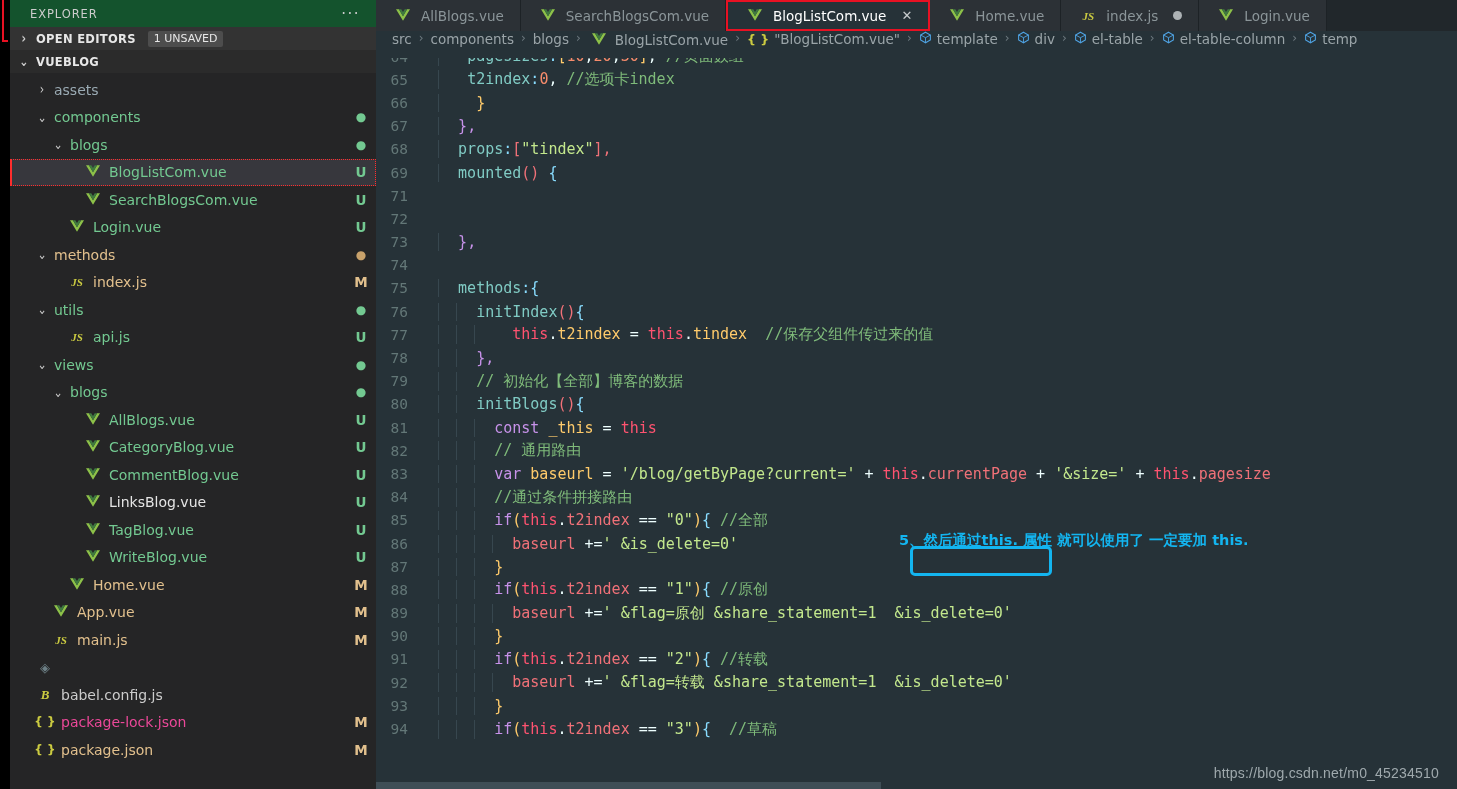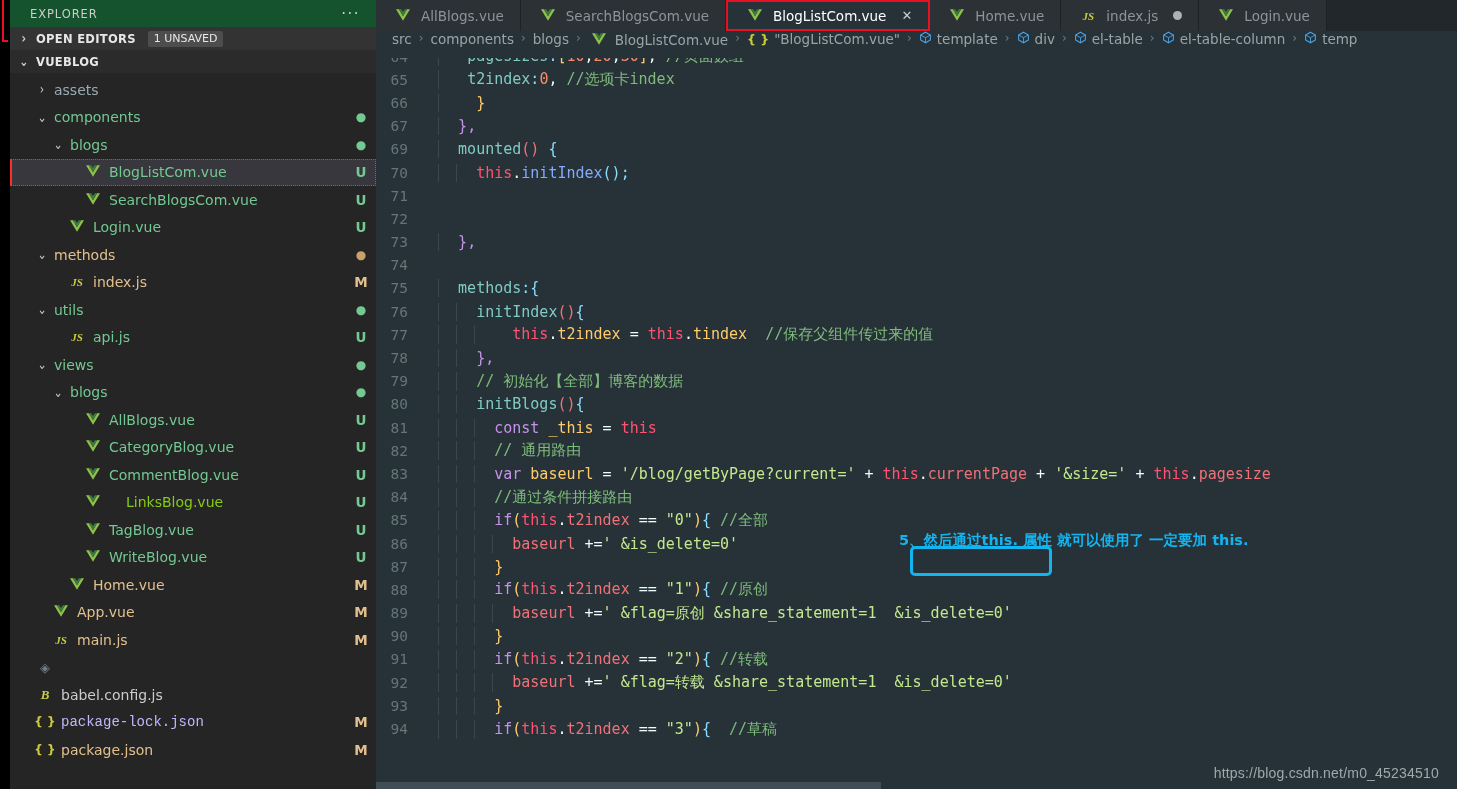--- a/index.html
+++ b/index.html
@@ -288,21 +288,21 @@
           <span class="label" style="color: rgb(115, 201, 145); padding-left: 5px;">CommentBlog.vue</span>
           <span class="mark" style="color: rgb(115, 201, 145);">U</span>
         </div>
         <div class="row">
           <span style="display: inline-block; width: 56px;"></span>
           <span class="twisty"></span>
           <span class="ficon vue-ico"><svg width="14" height="12" viewBox="0 0 24 20">
               <path d="M0 0h5l7 12L19 0h5L12 20z" fill="#8dc149"></path>
               <path d="M5 0h4l3 5 3-5h4L12 12z" fill="#3f7a3f"></path>
             </svg></span>
-          <span class="label" style="color: #84cc16; padding-left: 5px; margin-left: 17px;">LinksBlog.vue</span>
+          <span class="label" style="color: #e5e5e5; padding-left: 5px;">LinksBlog.vue</span>
           <span class="mark" style="color: rgb(115, 201, 145);">U</span>
         </div>
         <div class="row">
           <span style="display: inline-block; width: 56px;"></span>
           <span class="twisty"></span>
           <span class="ficon vue-ico"><svg width="14" height="12" viewBox="0 0 24 20">
               <path d="M0 0h5l7 12L19 0h5L12 20z" fill="#8dc149"></path>
               <path d="M5 0h4l3 5 3-5h4L12 12z" fill="#3f7a3f"></path>
             </svg></span>
           <span class="label" style="color: rgb(115, 201, 145); padding-left: 5px;">TagBlog.vue</span>
@@ -355,21 +355,21 @@
           <span style="display: inline-block; width: 8px;"></span>
           <span class="twisty"></span>
           <span class="ficon babel-ico">B</span>
           <span class="label" style="color: rgb(204, 204, 204); padding-left: 5px;">babel.config.js</span>
           <span class="mark" style="color: rgb(204, 204, 204);"></span>
         </div>
         <div class="row">
           <span style="display: inline-block; width: 8px;"></span>
           <span class="twisty"></span>
           <span class="ficon json-ico">{ }</span>
-          <span class="label" style="color: #c4b5fd; padding-left: 5px; font-family: Liberation Mono, monospace;">package-lock.json</span>
+          <span class="label" style="color: #ec4899; padding-left: 5px;">package-lock.json</span>
           <span class="mark" style="color: rgb(226, 192, 141);">M</span>
         </div>
         <div class="row">
           <span style="display: inline-block; width: 8px;"></span>
           <span class="twisty"></span>
           <span class="ficon json-ico">{ }</span>
           <span class="label" style="color: rgb(226, 192, 141); padding-left: 5px;">package.json</span>
           <span class="mark" style="color: rgb(226, 192, 141);">M</span>
         </div>
       </div>
@@ -485,22 +485,22 @@
           <span>temp</span>
         </span>
       </div>
 
     <div class="code-area">
       <div class="code-scroll" id="code-scroll">
           <div class="cline"><span class="lnum">64</span><span class="ctext"><span class="guide" style="left: 7px;"></span><span class="t-def">    </span><span class="t-prop">pagesizes</span><span class="t-punc">:</span><span class="t-brace">[</span><span class="t-num">10</span><span class="t-def">,</span><span class="t-num">20</span><span class="t-def">,</span><span class="t-num">30</span><span class="t-brace">]</span><span class="t-def">, </span><span class="t-cmtg">//页面数组</span></span></div>
           <div class="cline"><span class="lnum">65</span><span class="ctext"><span class="guide" style="left: 7px;"></span><span class="t-def">    </span><span class="t-prop">t2index</span><span class="t-punc">:</span><span class="t-num">0</span><span class="t-def">, </span><span class="t-cmtg">//选项卡index</span></span></div>
           <div class="cline"><span class="lnum">66</span><span class="ctext"><span class="guide" style="left: 7px;"></span><span class="t-def">     </span><span class="t-brace">}</span></span></div>
           <div class="cline"><span class="lnum">67</span><span class="ctext"><span class="guide" style="left: 7px;"></span><span class="t-def">   </span><span class="t-key">}</span><span class="t-key">,</span></span></div>
+          <div class="cline"><span class="lnum">68</span><span class="ctext"><span class="guide" style="left: 7px;"></span><span class="t-def">   </span><span class="t-prop">props</span><span class="t-punc">:</span><span class="t-pink">[</span><span class="t-str">"tindex"</span><span class="t-pink">]</span><span class="t-pink">,</span></span></div>
           <div class="cline"><span class="lnum">69</span><span class="ctext"><span class="guide" style="left: 7px;"></span><span class="t-def">   </span><span class="t-prop">mounted</span><span class="t-pink">()</span><span class="t-def"> </span><span class="t-punc">{</span></span></div>
-          <div class="cline"><span class="lnum">70</span><span class="ctext"><span class="guide" style="left: 7px;"></span><span class="guide" style="left: 25px;"></span><span class="t-def">     </span><span class="t-this">this</span><span class="t-def">.</span><span class="t-fn">initIndex</span><span class="t-punc">();</span></span></div>
           <div class="cline"><span class="lnum">71</span></div>
           <div class="cline"><span class="lnum">72</span><span class="ctext"><span class="guide" style="left: 7px;"></span><span class="guide" style="left: 25px;"></span></span></div>
           <div class="cline"><span class="lnum">73</span><span class="ctext"><span class="guide" style="left: 7px;"></span><span class="t-def">   </span><span class="t-key">}</span><span class="t-key">,</span></span></div>
           <div class="cline"><span class="lnum">74</span><span class="ctext"></span></div>
           <div class="cline"><span class="lnum">75</span><span class="ctext"><span class="guide" style="left: 7px;"></span><span class="t-def">   </span><span class="t-prop">methods</span><span class="t-punc">:</span><span class="t-punc">{</span></span></div>
           <div class="cline"><span class="lnum">76</span><span class="ctext"><span class="guide" style="left: 7px;"></span><span class="guide" style="left: 25px;"></span><span class="t-def">     </span><span class="t-prop">initIndex</span><span class="t-pink">()</span><span class="t-punc">{</span></span></div>
           <div class="cline"><span class="lnum">77</span><span class="ctext"><span class="guide" style="left: 7px;"></span><span class="guide" style="left: 25px;"></span><span class="guide" style="left: 43px;"></span><span class="t-def">         </span><span class="t-this">this</span><span class="t-def">.</span><span class="t-var">t2index</span><span class="t-def"> = </span><span class="t-this">this</span><span class="t-def">.</span><span class="t-var">tindex</span><span class="t-def">  </span><span class="t-cmtg">//保存父组件传过来的值</span></span></div>
           <div class="cline"><span class="lnum">78</span><span class="ctext"><span class="guide" style="left: 7px;"></span><span class="guide" style="left: 25px;"></span><span class="t-def">     </span><span class="t-key">}</span><span class="t-key">,</span></span></div>
           <div class="cline"><span class="lnum">79</span><span class="ctext"><span class="guide" style="left: 7px;"></span><span class="guide" style="left: 25px;"></span><span class="t-def">     </span><span class="t-cmtg">// 初始化【全部】博客的数据</span></span></div>
           <div class="cline"><span class="lnum">80</span><span class="ctext"><span class="guide" style="left: 7px;"></span><span class="guide" style="left: 25px;"></span><span class="t-def">     </span><span class="t-prop">initBlogs</span><span class="t-pink">()</span><span class="t-punc">{</span></span></div>

